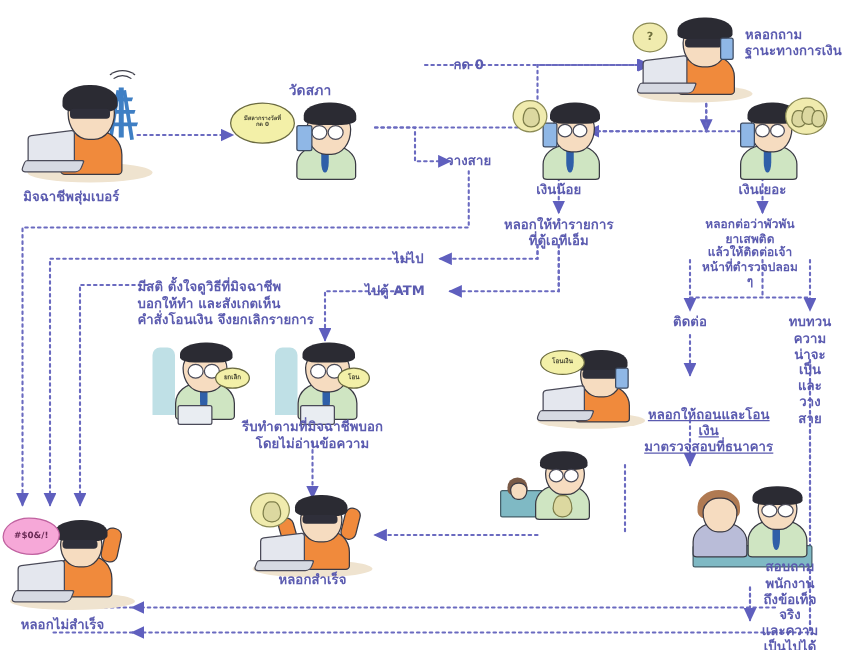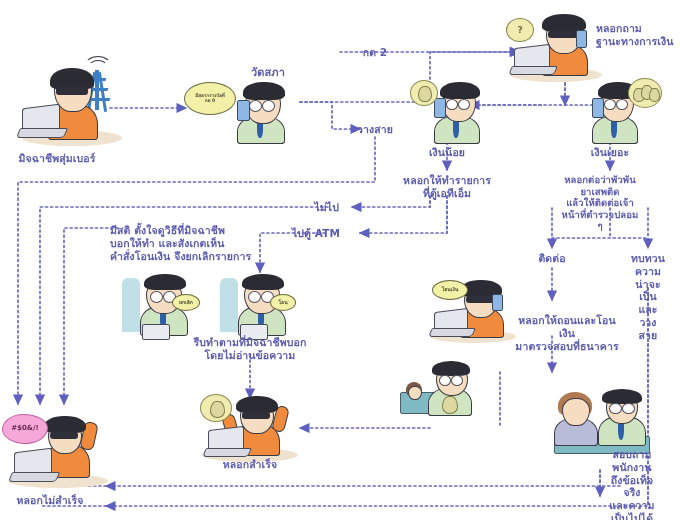--- a/index.html
+++ b/index.html
@@ -178,21 +178,21 @@
     <div class="face" style="left:30px;top:12px;width:34px;height:34px;"></div>
     <div class="hair" style="left:28px;top:6px;width:42px;height:18px;"></div>
     <div class="eyeg" style="left:34px;top:24px;width:11px;height:10px;"></div>
     <div class="eyeg" style="left:47px;top:24px;width:11px;height:10px;"></div>
     <div class="phone" style="left:22px;top:24px;width:11px;height:19px;"></div>
   </div>
   <div class="bubble f10" style="left:184px;top:82px;width:46px;height:27px;font-size:4.6px;padding:2px;">
     <span style="white-space:pre-line;">มีสลากรางวัลที่
 กด 0</span>
   </div>
-  <div class="lbl c f12" style="left:248px;top:66px;margin-left:20px;">วัดสภา</div>
+  <div class="lbl c f12" style="left:248px;top:66px;">วัดสภา</div>
 
   <div class="node fig" style="left:508px;top:10px;width:98px;height:74px;">
     <div class="desk" style="left:2px;top:58px;width:92px;height:14px;"></div>
     <div class="body-sh orange" style="left:34px;top:34px;width:44px;height:30px;"></div>
     <div class="face" style="left:38px;top:10px;width:34px;height:32px;"></div>
     <div class="hair" style="left:34px;top:4px;width:44px;height:18px;"></div>
     <div class="glasses" style="left:40px;top:21px;width:30px;height:7px;border-radius:3px;"></div>
     <div class="phone" style="left:68px;top:20px;width:9px;height:16px;"></div>
     <div class="laptop-s" style="left:6px;top:36px;width:34px;height:24px;transform:skewY(-7deg);"></div>
     <div class="laptop-b" style="left:2px;top:56px;width:44px;height:7px;transform:skewX(-22deg);"></div>
@@ -275,21 +275,21 @@
     <div class="face" style="left:36px;top:8px;width:32px;height:30px;"></div>
     <div class="hair" style="left:32px;top:2px;width:42px;height:17px;"></div>
     <div class="glasses" style="left:38px;top:18px;width:28px;height:7px;border-radius:3px;"></div>
     <div class="phone" style="left:64px;top:16px;width:9px;height:15px;"></div>
     <div class="laptop-s" style="left:6px;top:32px;width:32px;height:22px;transform:skewY(-7deg);"></div>
     <div class="laptop-b" style="left:2px;top:50px;width:42px;height:7px;transform:skewX(-22deg);"></div>
     <div class="bubble" style="left:4px;top:2px;width:34px;height:18px;font-size:5px;">
       <span>โอนเงิน</span>
     </div>
   </div>
-  <div class="lbl c f11" style="left:567px;top:314px;white-space:pre-line;">หลอกให้ถอนและโอนเงิน
+  <div class="lbl c f11" style="left:567px;top:326px;white-space:pre-line;text-decoration:underline;">หลอกให้ถอนและโอนเงิน
 มาตรวจสอบที่ธนาคาร</div>
 
   <div class="node fig" style="left:398px;top:362px;width:80px;height:54px;">
     <div class="counter" style="left:2px;top:30px;width:34px;height:20px;"></div>
     <div class="hairF" style="left:8px;top:20px;width:16px;height:14px;"></div>
     <div class="face" style="left:10px;top:24px;width:12px;height:12px;"></div>
     <div class="body-sh green" style="left:30px;top:26px;width:42px;height:26px;"></div>
     <div class="face" style="left:38px;top:4px;width:30px;height:28px;"></div>
     <div class="hair" style="left:34px;top:-1px;width:38px;height:15px;"></div>
     <div class="eyeg" style="left:41px;top:13px;width:10px;height:9px;"></div>
@@ -336,21 +336,21 @@
     <div class="hair" style="left:38px;top:4px;width:42px;height:17px;"></div>
     <div class="glasses" style="left:44px;top:20px;width:28px;height:7px;border-radius:3px;"></div>
     <div class="laptop-s" style="left:8px;top:38px;width:36px;height:26px;transform:skewY(-7deg);"></div>
     <div class="laptop-b" style="left:4px;top:60px;width:46px;height:8px;transform:skewX(-22deg);"></div>
     <div class="bubble pink" style="left:-4px;top:2px;width:44px;height:28px;font-size:7px;">
       <span>#$0&amp;/!</span>
     </div>
   </div>
   <div class="lbl c f11" style="left:50px;top:494px;">หลอกไม่สำเร็จ</div>
 
-  <div class="lbl c f11" style="left:375px;top:46px;">กด 2</div>
+  <div class="lbl c f11" style="left:375px;top:46px;">กด 0</div>
   <div class="lbl c f11" style="left:375px;top:123px;">วางสาย</div>
   <div class="lbl r f11" style="left:339px;top:201px;">ไม่ไป</div>
   <div class="lbl r f11" style="left:340px;top:227px;">ไปตู้ ATM</div>
   <div class="lbl c f11" style="left:552px;top:252px;">ติดต่อ</div>
   <div class="lbl c f11" style="left:648px;top:252px;white-space:pre-line;">ทบทวน
 ความน่าจะเป็น
 และวางสาย</div>
 
 </div>
 

